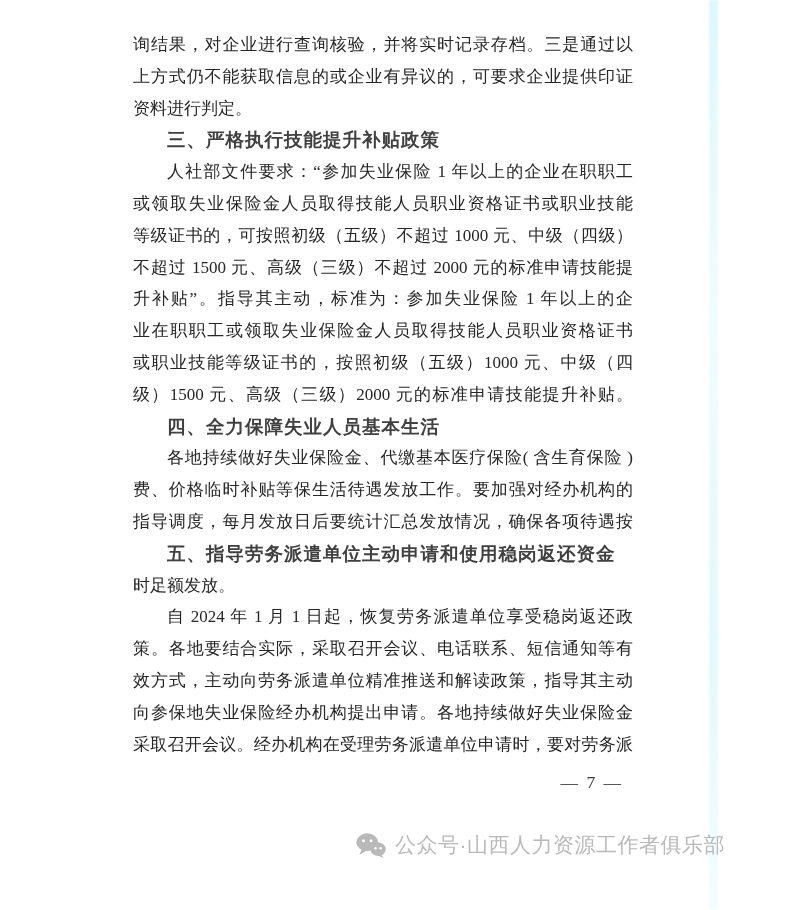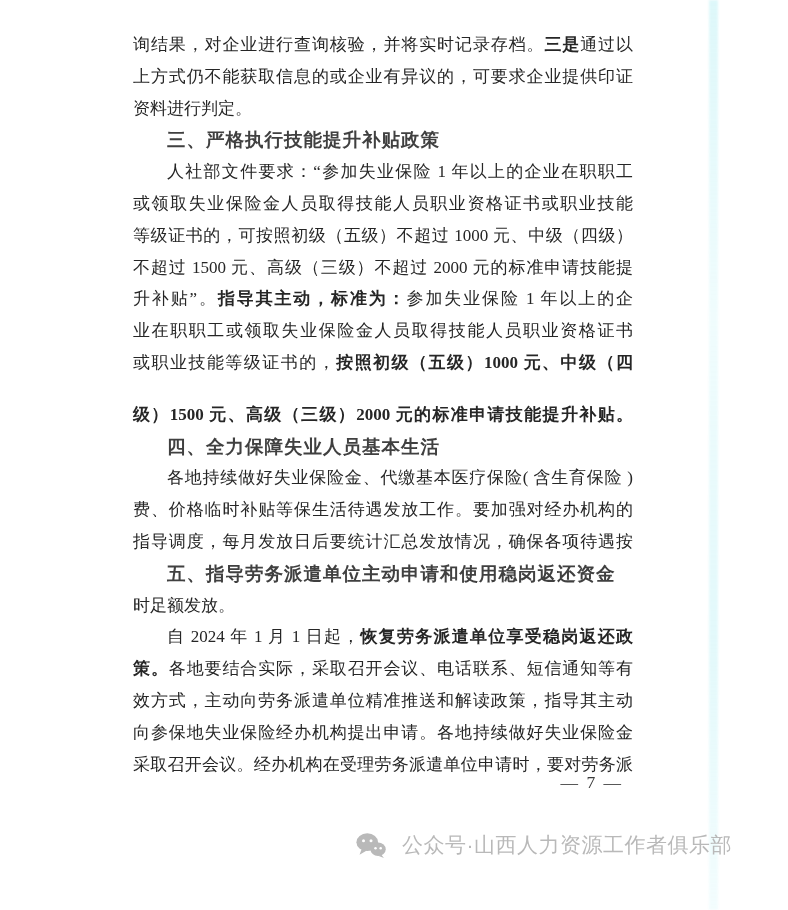--- a/index.html
+++ b/index.html
@@ -31,21 +31,21 @@
     width: 500px;
   }
   .line {
     height: 31.8px;
     line-height: 31.8px;
     font-size: 17px;
     white-space: nowrap;
   }
   .j { text-align: justify; text-align-last: justify; white-space: normal; }
   .ind { text-indent: 34px; }
-  .b { font-weight: 700; margin-top: 20px; }
+  .b { font-weight: 400; }
   .h {
     font-weight: 700;
     font-family: "Liberation Sans", "DejaVu Sans", sans-serif;
     font-size: 18.5px;
     letter-spacing: 1px;
     color: #404040;
     white-space: nowrap;
   }
   .pagenum {
     position: absolute;
@@ -56,21 +56,21 @@
     box-sizing: border-box;
     font-size: 17.5px;
     letter-spacing: 2px;
     color: #3a3a3a;
   }
   .watermark {
     position: absolute;
     left: 356px; top: 831px;
     display: flex;
     align-items: center;
-    gap: 16px;
+    gap: 9px;
     color: #b9b9b9;
     font-family: "Liberation Sans", "DejaVu Sans", sans-serif;
     font-size: 21px;
     letter-spacing: 0.5px;
     user-select: none;
   }
   .watermark svg { display: block; }
 </style>
 </head>
 <body>

